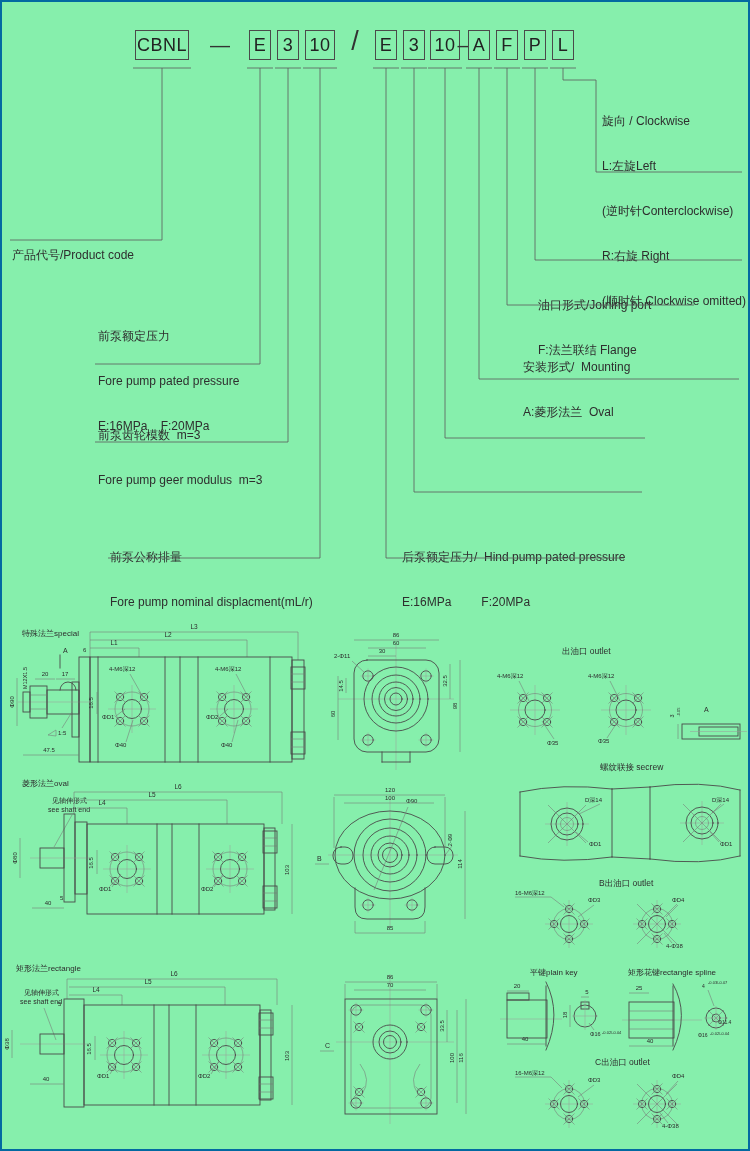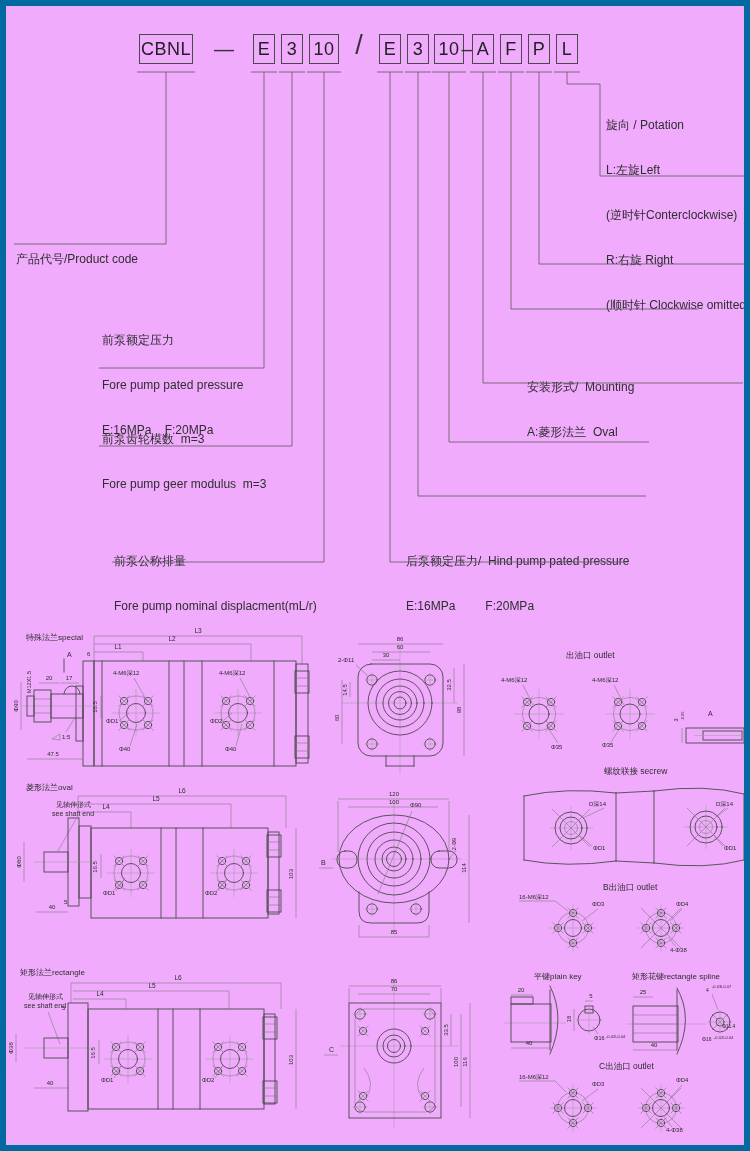--- a/index.html
+++ b/index.html
@@ -1,16 +1,16 @@
 <!DOCTYPE html>
 <html><head>
 <meta charset="utf-8">
 <style>
   html,body{margin:0;padding:0;background:#eee;}
-  #page{position:relative;width:750px;height:1151px;background:#f0abfc;border:6px solid #0369a1;
+  #page{position:relative;width:750px;height:1151px;background:#86efac;border:2px solid #0369a1;
         font-family:"Liberation Sans","DejaVu Sans",sans-serif;overflow:hidden;box-sizing:border-box;}
   .codebox{position:absolute;top:28px;height:30px;border:1.6px solid #4a4a4a;box-sizing:border-box;
            display:flex;align-items:center;justify-content:center;font-size:18px;color:#222;letter-spacing:.5px;}
   .codesep{position:absolute;top:28px;height:30px;display:flex;align-items:center;justify-content:center;
            font-size:20px;color:#333;}
   .callout{position:absolute;font-size:12px;line-height:15px;color:#2e2e2e;white-space:pre;}
   svg{position:absolute;left:0;top:0;}
   svg .s{stroke:#4a4a4a;stroke-width:.9;fill:none;stroke-linecap:square;}
   svg .d{stroke:#767676;stroke-width:.55;fill:none;}
   svg .cl{stroke:#9a9a9a;stroke-width:.5;fill:none;}
@@ -51,26 +51,30 @@
     <div>Fore pump geer modulus  m=3</div>
   </div>
   <div class="callout" style="left:108px;top:518px">
     <div>前泵公称排量</div>
     <div>Fore pump nominal displacment(mL/r)</div>
   </div>
   <div class="callout" style="left:400px;top:518px">
     <div>后泵额定压力/  Hind pump pated pressure</div>
     <div>E:16MPa         F:20MPa</div>
   </div>
-  <div class="callout" style="left:521px;top:344px">
+  <div class="callout" style="left:521px;top:328px">
     <div>安装形式/  Mounting</div>
     <div>A:菱形法兰  Oval</div>
   </div>
+  <div class="callout" style="left:536px;top:266px">
+    <div>油口形式/Joining port</div>
+    <div>F:法兰联结 Flange</div>
+  </div>
   <div class="callout" style="left:600px;top:82px">
-    <div>旋向 / Potation</div>
+    <div>旋向 / Clockwise</div>
     <div>L:左旋Left</div>
     <div>(逆时针Conterclockwise)</div>
     <div>R:右旋 Right</div>
     <div>(顺时针 Clockwise omitted)</div>
   </div>
 
   <svg width="750" height="1151" viewBox="0 0 750 1151">
     <defs>
       <g id="boltc">
         <circle r="3.6" class="s"></circle>

